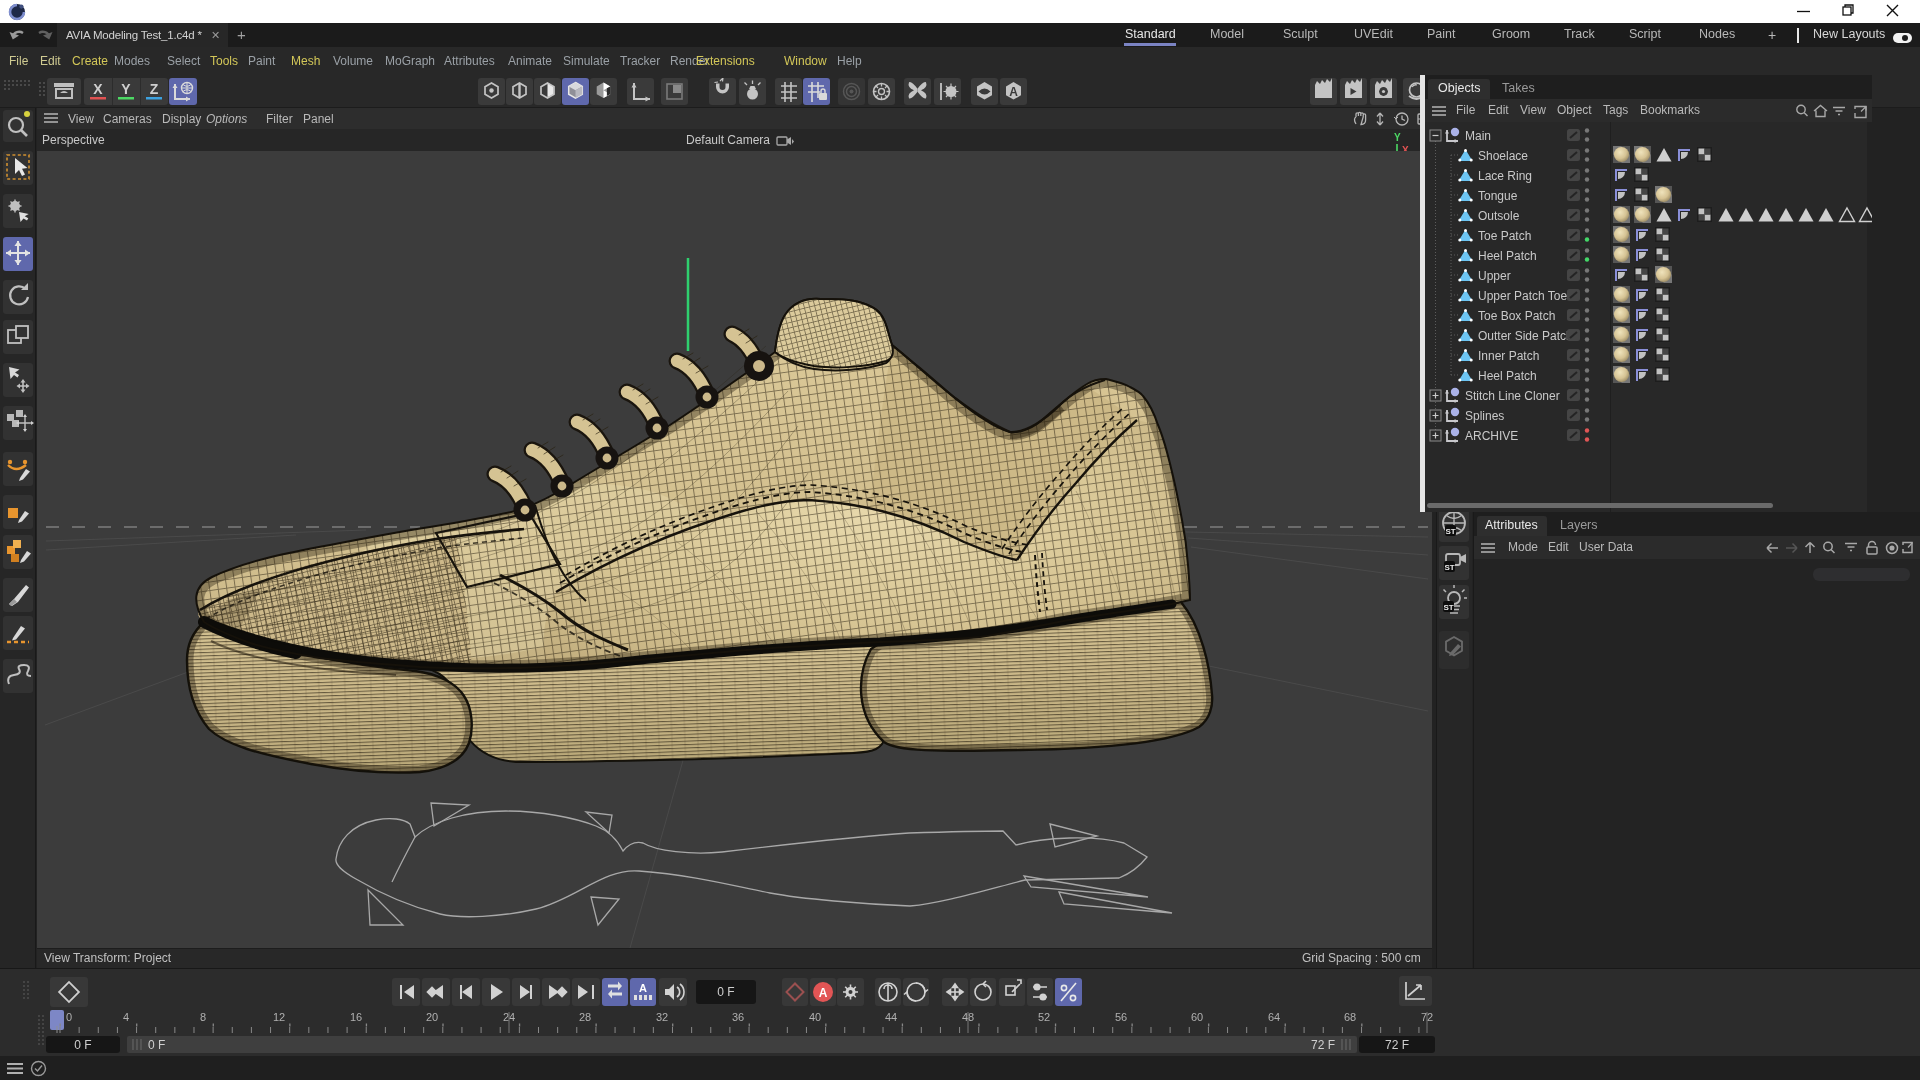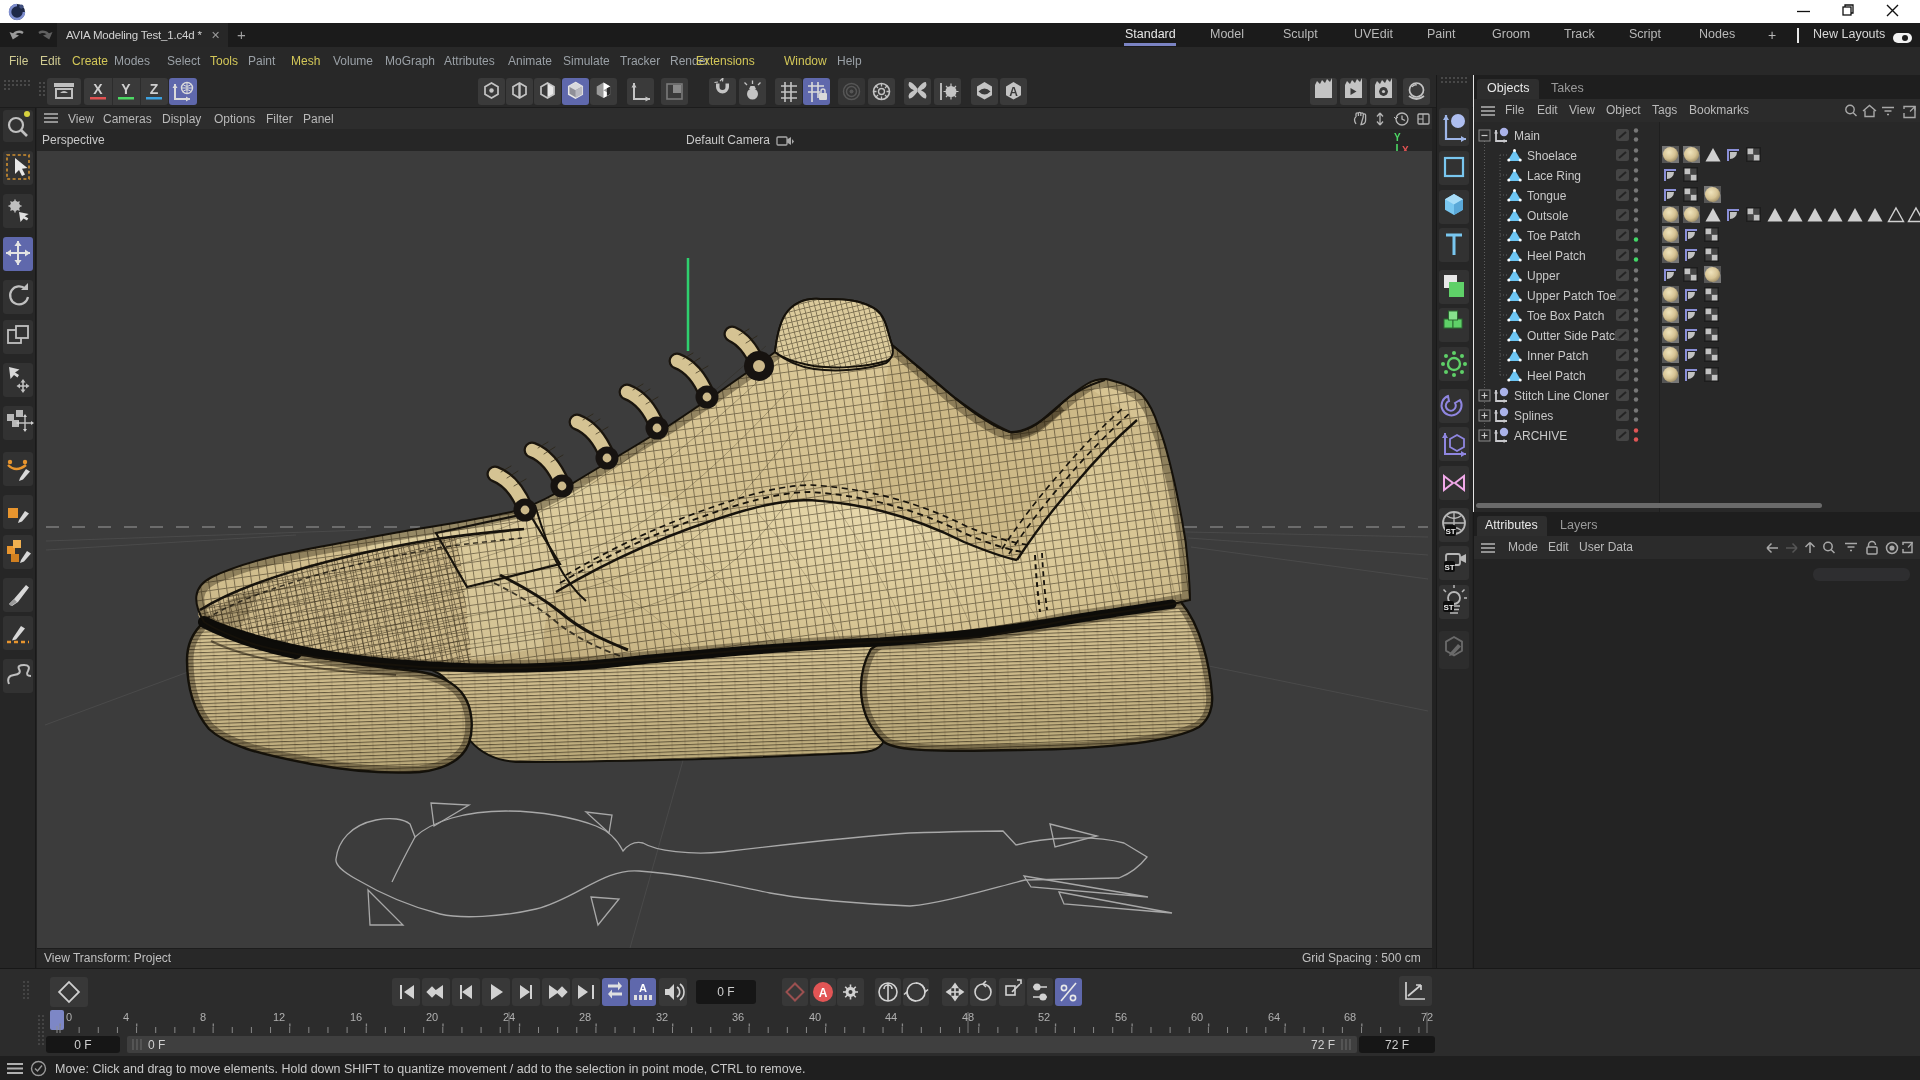--- a/index.html
+++ b/index.html
@@ -23,21 +23,21 @@
   #leftpal { left:0; top:108px; width:36px; height:860px; background:#262626; border-right:1px solid #191919; }
   
   #vpmenu { left:37px; top:108px; width:1395px; height:21px; background:#2d2d2d; }
   .vpm { position:absolute; top:112px; font-size:12px; color:#b9b9b9; }
   #vphead { left:37px; top:129px; width:1395px; height:22px; background:#262626; }
   #vpcanvas { left:37px; top:151px; width:1395px; height:797px; background:#3c3c3c; }
   #vpfoot { left:37px; top:948px; width:1395px; height:20px; background:#282828; border-top:1px solid #1d1d1d;}
   
   #rightpal { left:1436px; top:75px; width:36px; height:893px; background:#262626; border-left:1px solid #191919; }
   
-  #ompanel { left:1473px; top:75px; width:447px; height:437px; background:#282828; border-left:1px solid #e5e5e5; }
+  #ompanel { left:1420px; top:75px; width:447px; height:437px; background:#282828; border-left:5px solid #e5e5e5; }
   #omtabs { position:absolute; left:0; top:0; width:447px; height:24px; background:#1e1e1e; }
   #ommenu { position:absolute; left:0; top:24px; width:447px; height:23px; background:#2b2b2b; }
   
   #attrpanel { left:1473px; top:512px; width:447px; height:456px; background:#232323; border-left:1px solid #191919; }
   #attrtabs { position:absolute; left:0; top:0; width:447px; height:24px; background:#1e1e1e; }
   #attrmenu { position:absolute; left:0; top:24px; width:447px; height:23px; background:#2b2b2b; }
   
   #timeline { left:0; top:968px; width:1920px; height:88px; background:#2c2c2c; border-top:1px solid #181818; }
   
   #statusbar { left:0; top:1056px; width:1920px; height:24px; background:#1f1f1f; }
@@ -321,21 +321,21 @@
     </g>
   </svg>
 
   <div id="vpmenu" class="abs"></div>
   <svg class="abs" style="left:44px;top:112px" width="14" height="12" viewBox="0 0 14 12">
     <path d="M0 2h14M0 6h14M0 10h14" stroke="#b5b5b5" stroke-width="1.6"></path>
   </svg>
   <div class="vpm" style="left:68px;">View</div>
   <div class="vpm" style="left:103px;">Cameras</div>
   <div class="vpm" style="left:162px;">Display</div>
-  <div class="vpm" style="left:214px;">Options</div>
+  <div class="vpm" style="left:206px;font-style:italic;">Options</div>
   <div class="vpm" style="left:266px;">Filter</div>
   <div class="vpm" style="left:303px;">Panel</div>
   <div id="vphead" class="abs"></div>
   <div class="abs" style="left:42px;top:133px;font-size:12px;color:#c8c8c8;">Perspective</div>
   <div class="abs" style="left:686px;top:133px;font-size:12px;color:#c8c8c8;">Default Camera</div>
   <svg class="abs" style="left:776px;top:135px" width="18" height="13" viewBox="0 0 18 13">
     <rect x="1" y="2" width="10" height="8" rx="1" fill="none" stroke="#a8a8a8" stroke-width="1.3"></rect>
     <path d="M11 4.5 l4 -2.5 v8 l-4 -2.5 z" fill="#a8a8a8"></path>
     <path d="M16 4 l2 2.5 l-2 2.5" fill="#a8a8a8"></path>
   </svg>
@@ -1072,14 +1072,13 @@
   </svg>
 
   <div id="statusbar" class="abs"></div>
   <svg class="abs" style="left:7px;top:1062px" width="16" height="13" viewBox="0 0 16 13">
       <path d="M0 2h16M0 6.5h16M0 11h16" stroke="#b0b0b0" stroke-width="1.8"></path>
     </svg>
   <svg class="abs" style="left:30px;top:1060px" width="17" height="17" viewBox="0 0 17 17">
     <circle cx="8.5" cy="8.5" r="7" fill="none" stroke="#9a9a9a" stroke-width="1.4"></circle>
     <path d="M5 8.5 l 2.5 2.5 L 12 5.5" fill="none" stroke="#9a9a9a" stroke-width="1.4"></path>
   </svg>
-  <div class="abs" style="left:55px;top:1062px;font-size:12.5px;color:#c9c9c9;">Move: Click and drag to move elements. Hold down SHIFT to quantize movement / add to the selection in point mode, CTRL to remove.</div>
 </div>
 
 </body></html>

